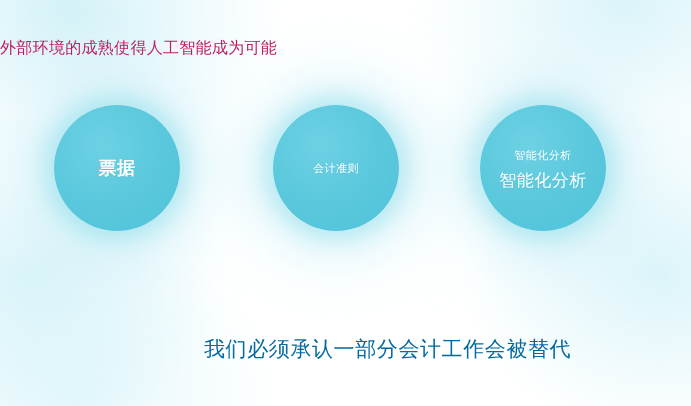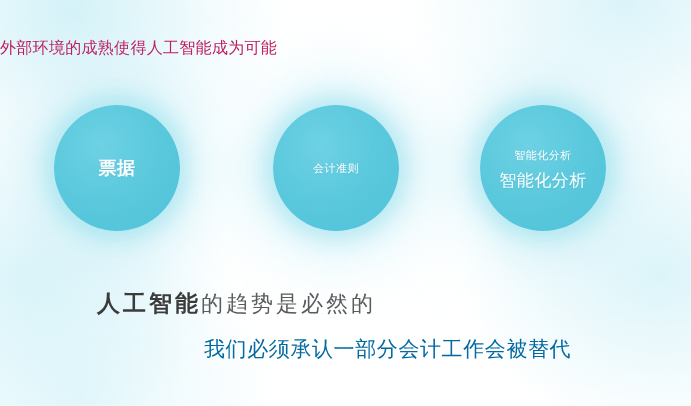--- a/index.html
+++ b/index.html
@@ -206,23 +206,20 @@
 
     <div class="bubble pos-3 even-weight">
       <span class="bubble-line primary">智能化分析</span>
       <span class="bubble-line secondary">智能化分析</span>
     </div>
 
   </div>
 
   <div class="statements">
 
-    <div class="statement-line-1">
-      <span class="emphasis">人工智能</span><span class="normal">的趋势是必然的</span>
-    </div>
 
     <div class="statement-line-2">
       <span class="normal">我们必须承认一部分会计工作会被替代</span>
     </div>
 
   </div>
 
 </div>
 
 </body></html>

